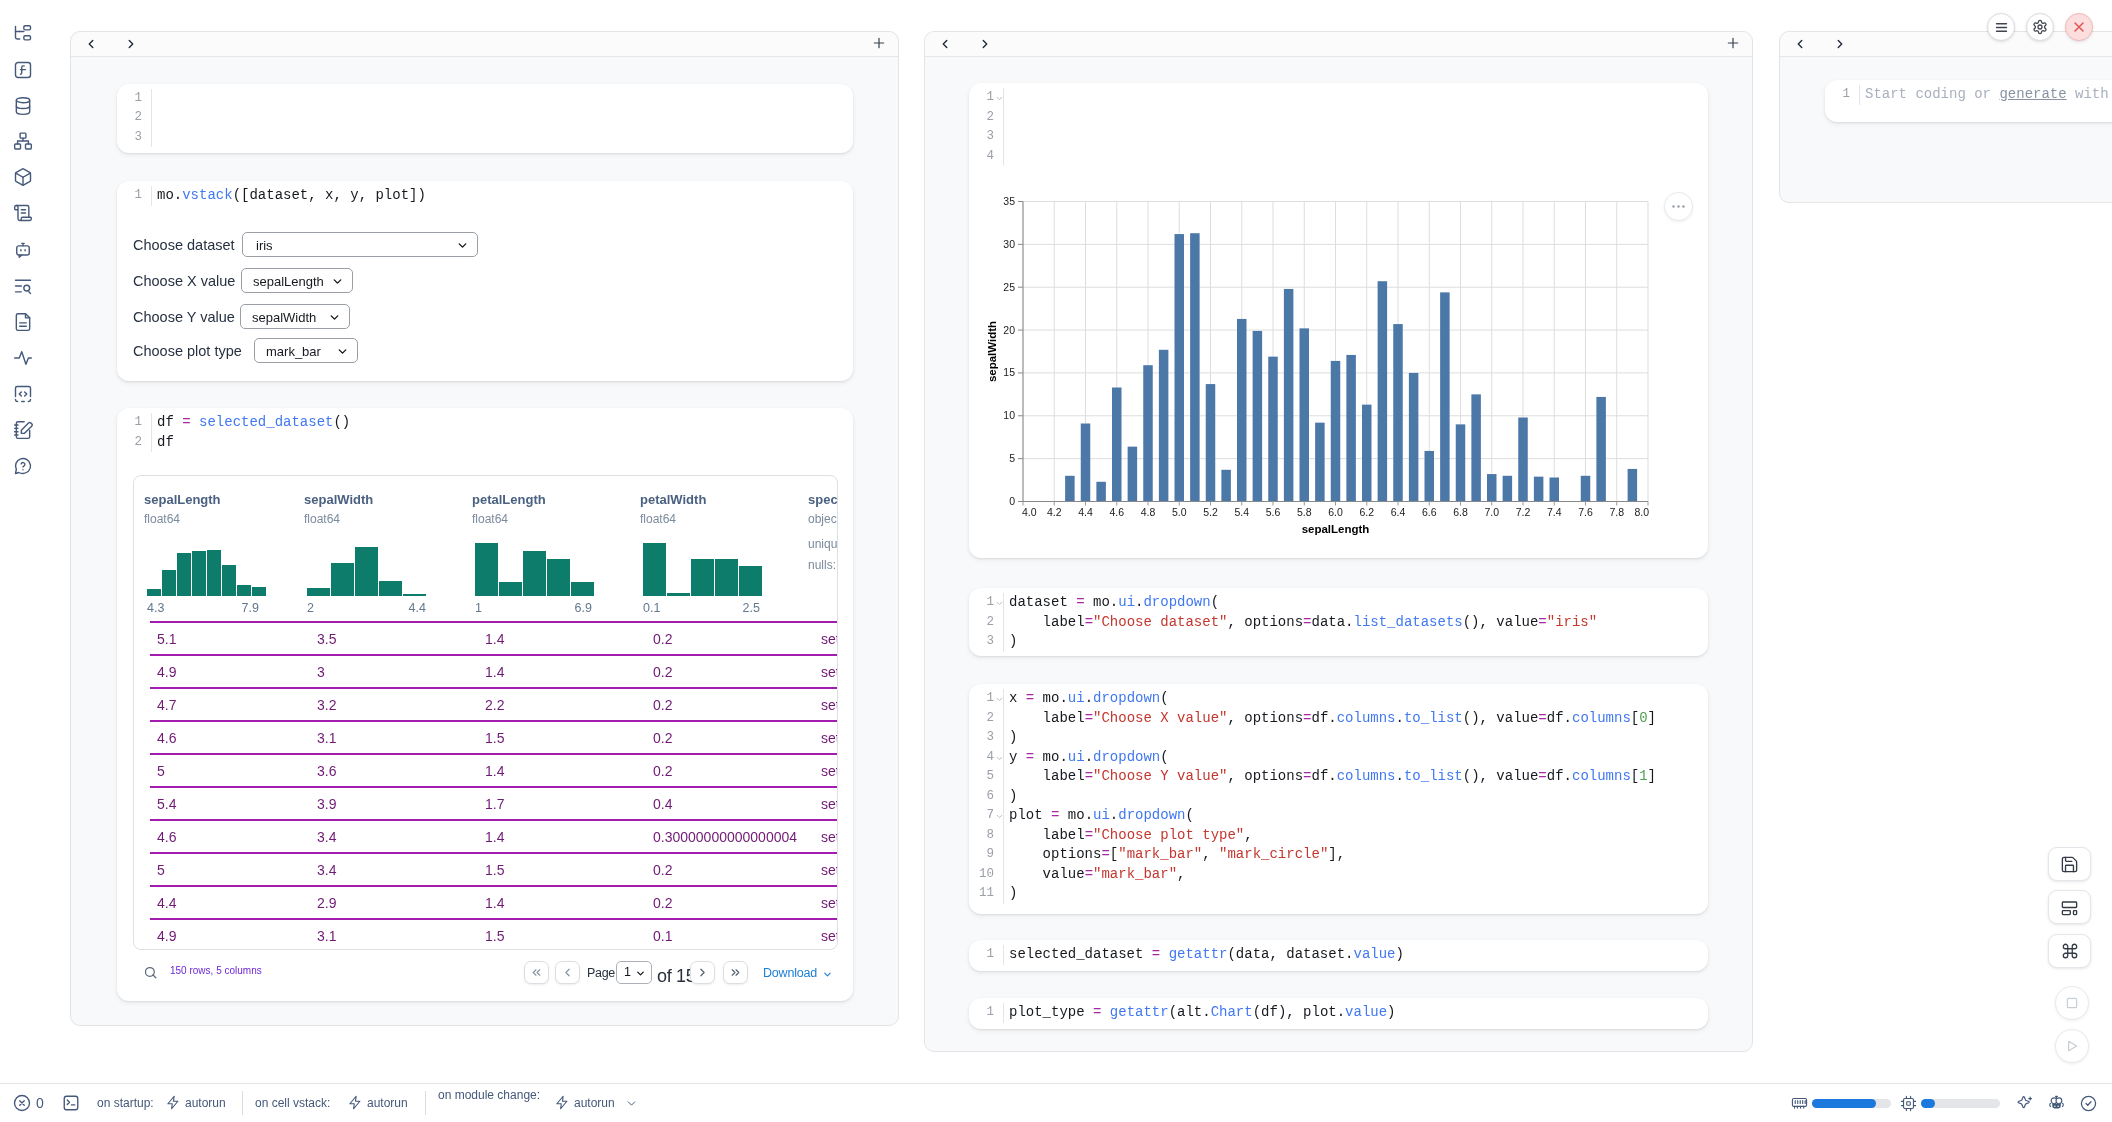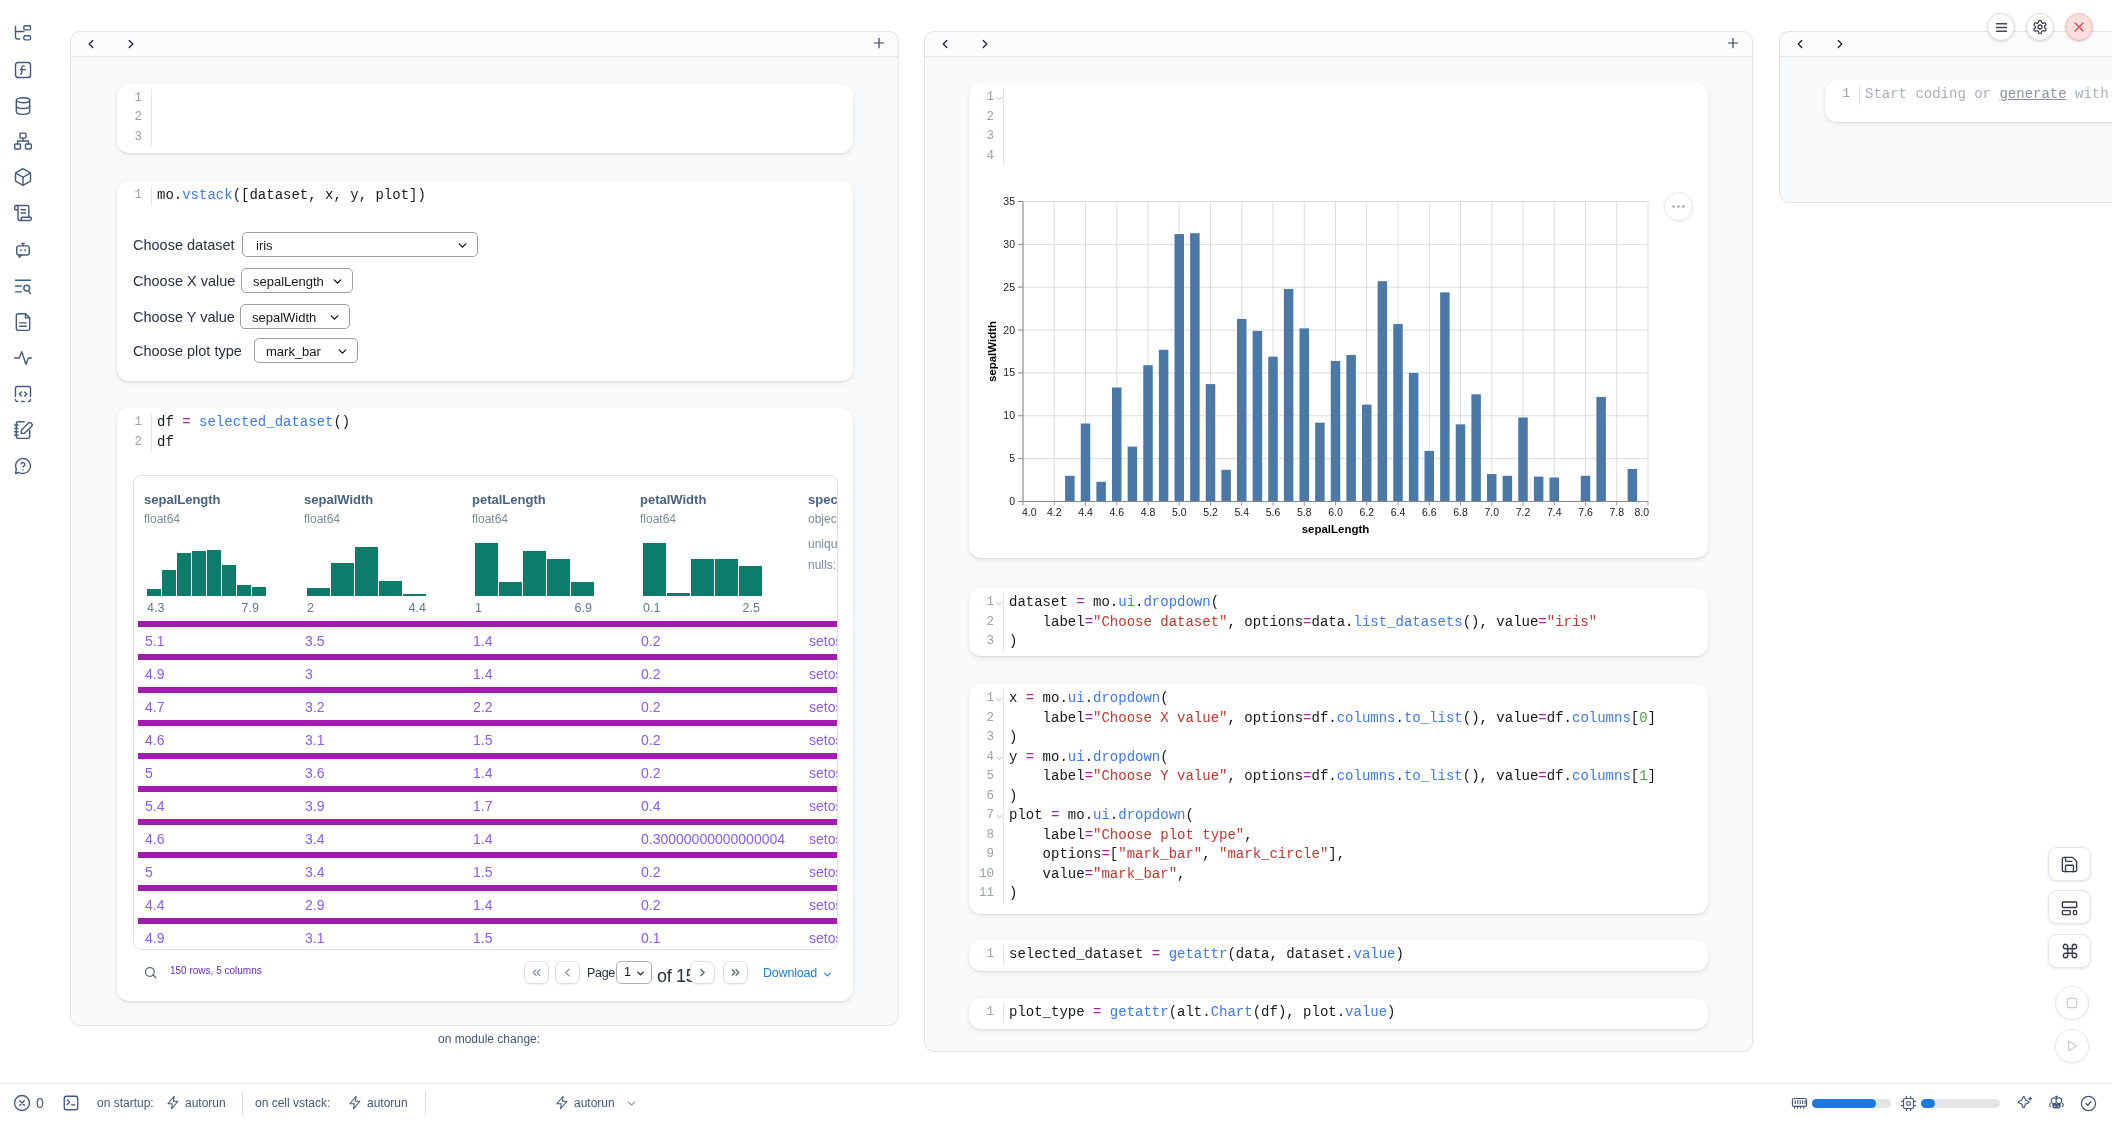--- a/index.html
+++ b/index.html
@@ -23,21 +23,21 @@
 .ibtn{position:absolute;border-radius:50%;background:#fff;border:1px solid #dcdce1;
  box-shadow:0 1px 3px rgba(0,0,0,.12);display:flex;align-items:center;justify-content:center}
 .sqbtn{position:absolute;width:43px;height:34px;background:#fff;border:1px solid #e3e6ea;border-radius:9px;
  box-shadow:0 1px 3px rgba(0,0,0,.10);display:flex;align-items:center;justify-content:center}
 .cbtn{position:absolute;width:34px;height:34px;background:#fff;border:1px solid #e7eaee;border-radius:50%;
  box-shadow:0 1px 3px rgba(0,0,0,.07);display:flex;align-items:center;justify-content:center}
 .sel{position:absolute;background:#fff;border:1px solid #999fa5;border-radius:5px;
  font-size:13px;color:#16191f}
 .sel span{position:absolute;top:50%;transform:translateY(-50%)}
 .lbl{position:absolute;font-size:14.5px;color:#273142}
-.hrow{position:absolute;left:4px;right:0;height:33px;border-top:6px solid #a21caf;font-size:14px;color:#8b5cf6}
+.hrow{position:absolute;left:16px;right:0;height:33px;border-top:2px solid #a21caf;font-size:14px;color:#701a75}
 .hrow b{position:absolute;top:50%;transform:translateY(-50%);font-weight:normal}
 .pgbtn{position:absolute;width:25px;height:23px;background:#fff;border:1px solid #dbdfe4;border-radius:7px;
  box-shadow:0 1px 2px rgba(0,0,0,.08);display:flex;align-items:center;justify-content:center}
 .st{position:absolute;top:50%;transform:translateY(-50%);font-size:12px;color:#44587a;white-space:nowrap}
 </style></head><body>
 
 <svg class="abs" style="left:13px;top:24px" width="20" height="20" viewBox="0 0 24 24" stroke="#45597b" stroke-width="1.7" fill="none" stroke-linecap="round" stroke-linejoin="round">
     <path d="M3 3v13a2 2 0 0 0 2 2h3"></path>
     <path d="M3 9h5"></path>
     <rect x="13" y="2" width="8" height="5" rx="1.5"></rect>
@@ -607,21 +607,21 @@
     <path d="M13 2 3 14h7l-1 8 10-12h-7z"></path>
   </svg>
 <div class="st" style="left:185px;top:1103px">autorun</div>
 <div class="abs" style="left:242px;top:1091px;width:1px;height:24px;background:#d8dde3"></div>
 <div class="st" style="left:255px;top:1103px">on cell vstack:</div>
 <svg class="abs" style="left:348px;top:1095px" width="15" height="15" viewBox="0 0 24 24" stroke="#44587a" stroke-width="1.8" fill="none" stroke-linecap="round" stroke-linejoin="round">
     <path d="M13 2 3 14h7l-1 8 10-12h-7z"></path>
   </svg>
 <div class="st" style="left:367px;top:1103px">autorun</div>
 <div class="abs" style="left:425px;top:1091px;width:1px;height:24px;background:#d8dde3"></div>
-<div class="st" style="left:438px;top:1039px">on module change:</div>
+<div class="st" style="left:438px;top:1095px">on module change:</div>
 <svg class="abs" style="left:555px;top:1095px" width="15" height="15" viewBox="0 0 24 24" stroke="#44587a" stroke-width="1.8" fill="none" stroke-linecap="round" stroke-linejoin="round">
     <path d="M13 2 3 14h7l-1 8 10-12h-7z"></path>
   </svg>
 <div class="st" style="left:574px;top:1103px">autorun</div>
 <svg class="abs" style="left:625px;top:1097px" width="13" height="13" viewBox="0 0 24 24" stroke="#44587a" stroke-width="1.8" fill="none" stroke-linecap="round" stroke-linejoin="round">
     <path d="m6 9 6 6 6-6"></path>
   </svg>
 <svg class="abs" style="left:1791px;top:1095px" width="17" height="17" viewBox="0 0 24 24" stroke="#44587a" stroke-width="1.6" fill="none" stroke-linecap="round" stroke-linejoin="round">
     <rect x="2" y="5" width="20" height="11" rx="2"></rect>
     <path d="M6 8v4M9.5 8v4M13 8v4M16.5 8v4M20 8v4M5 16v2.5M9 16v2.5M13.5 16v2.5M18 16v2.5"></path>

